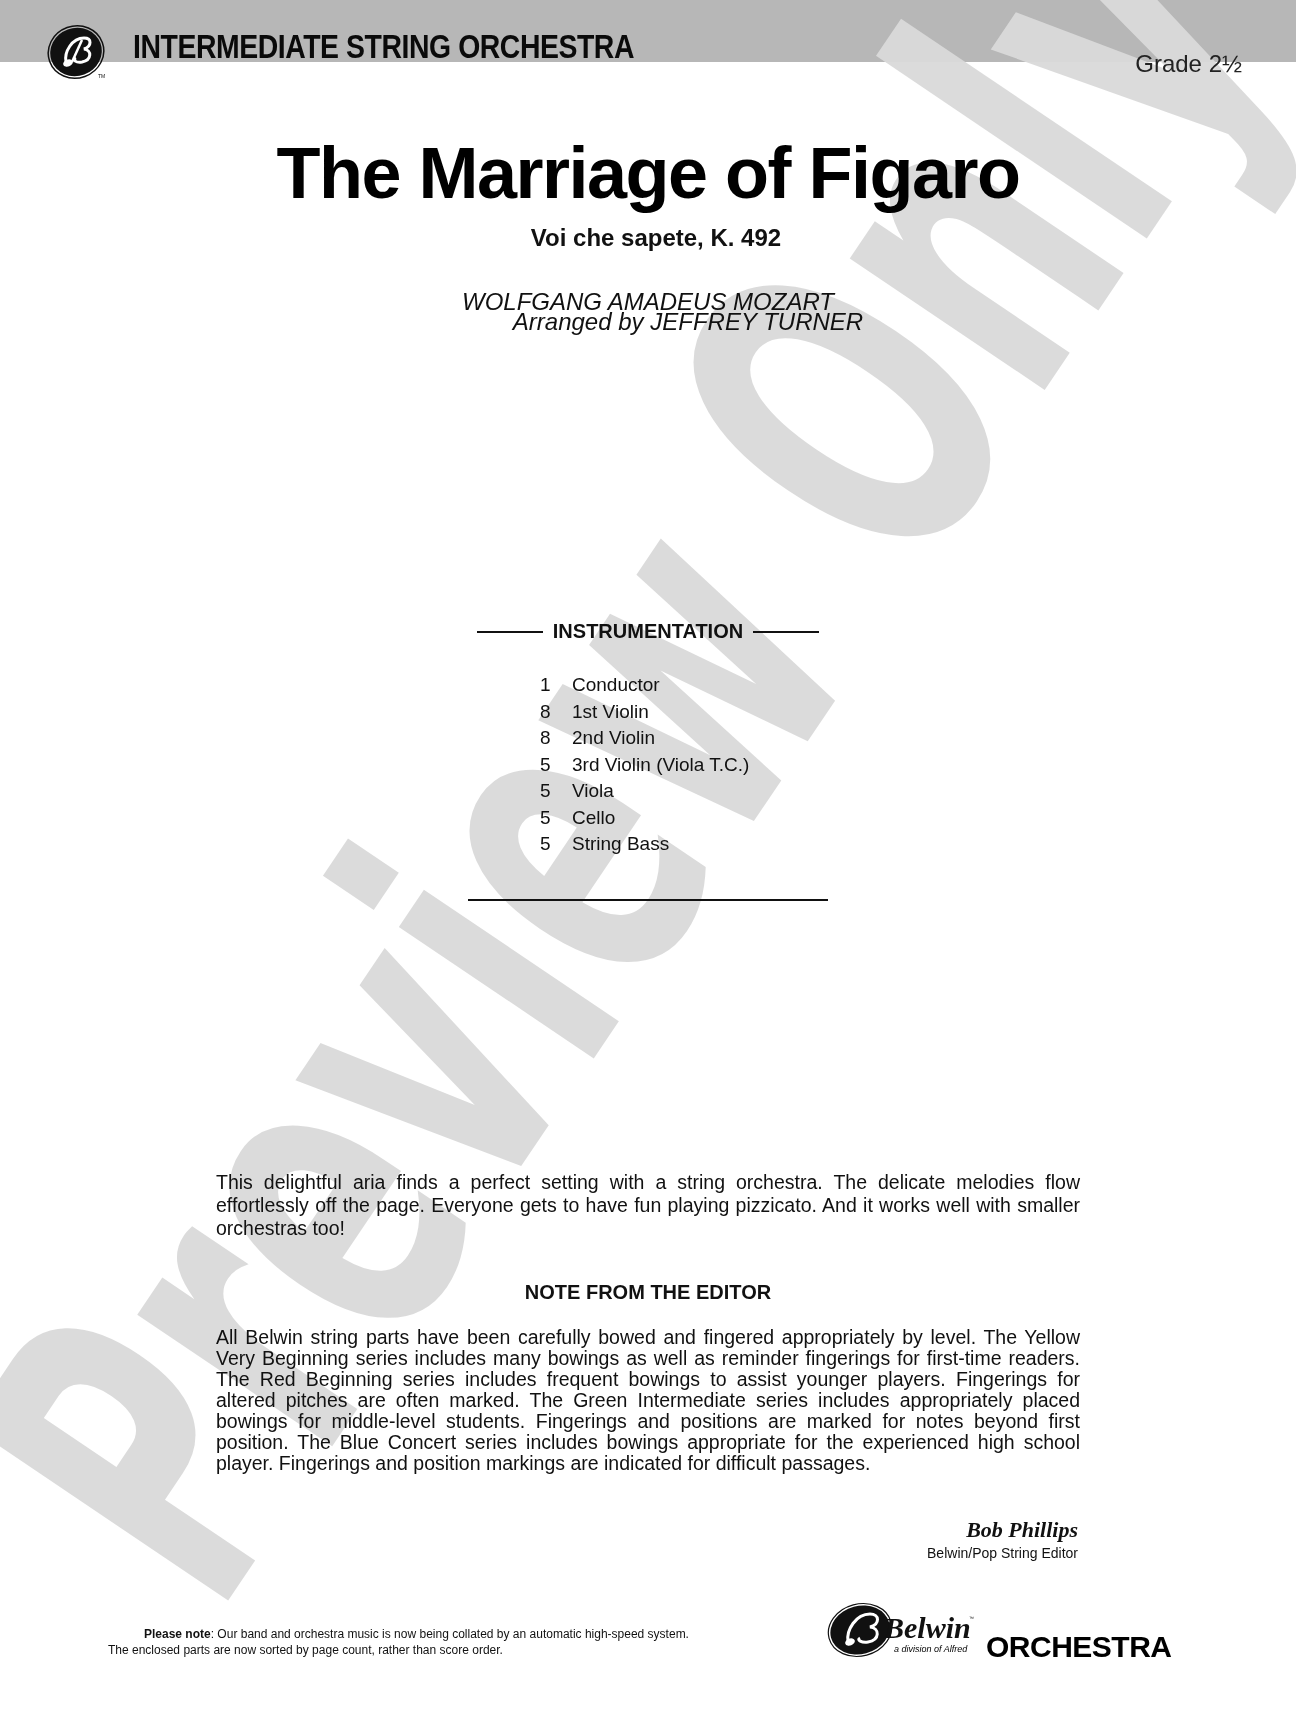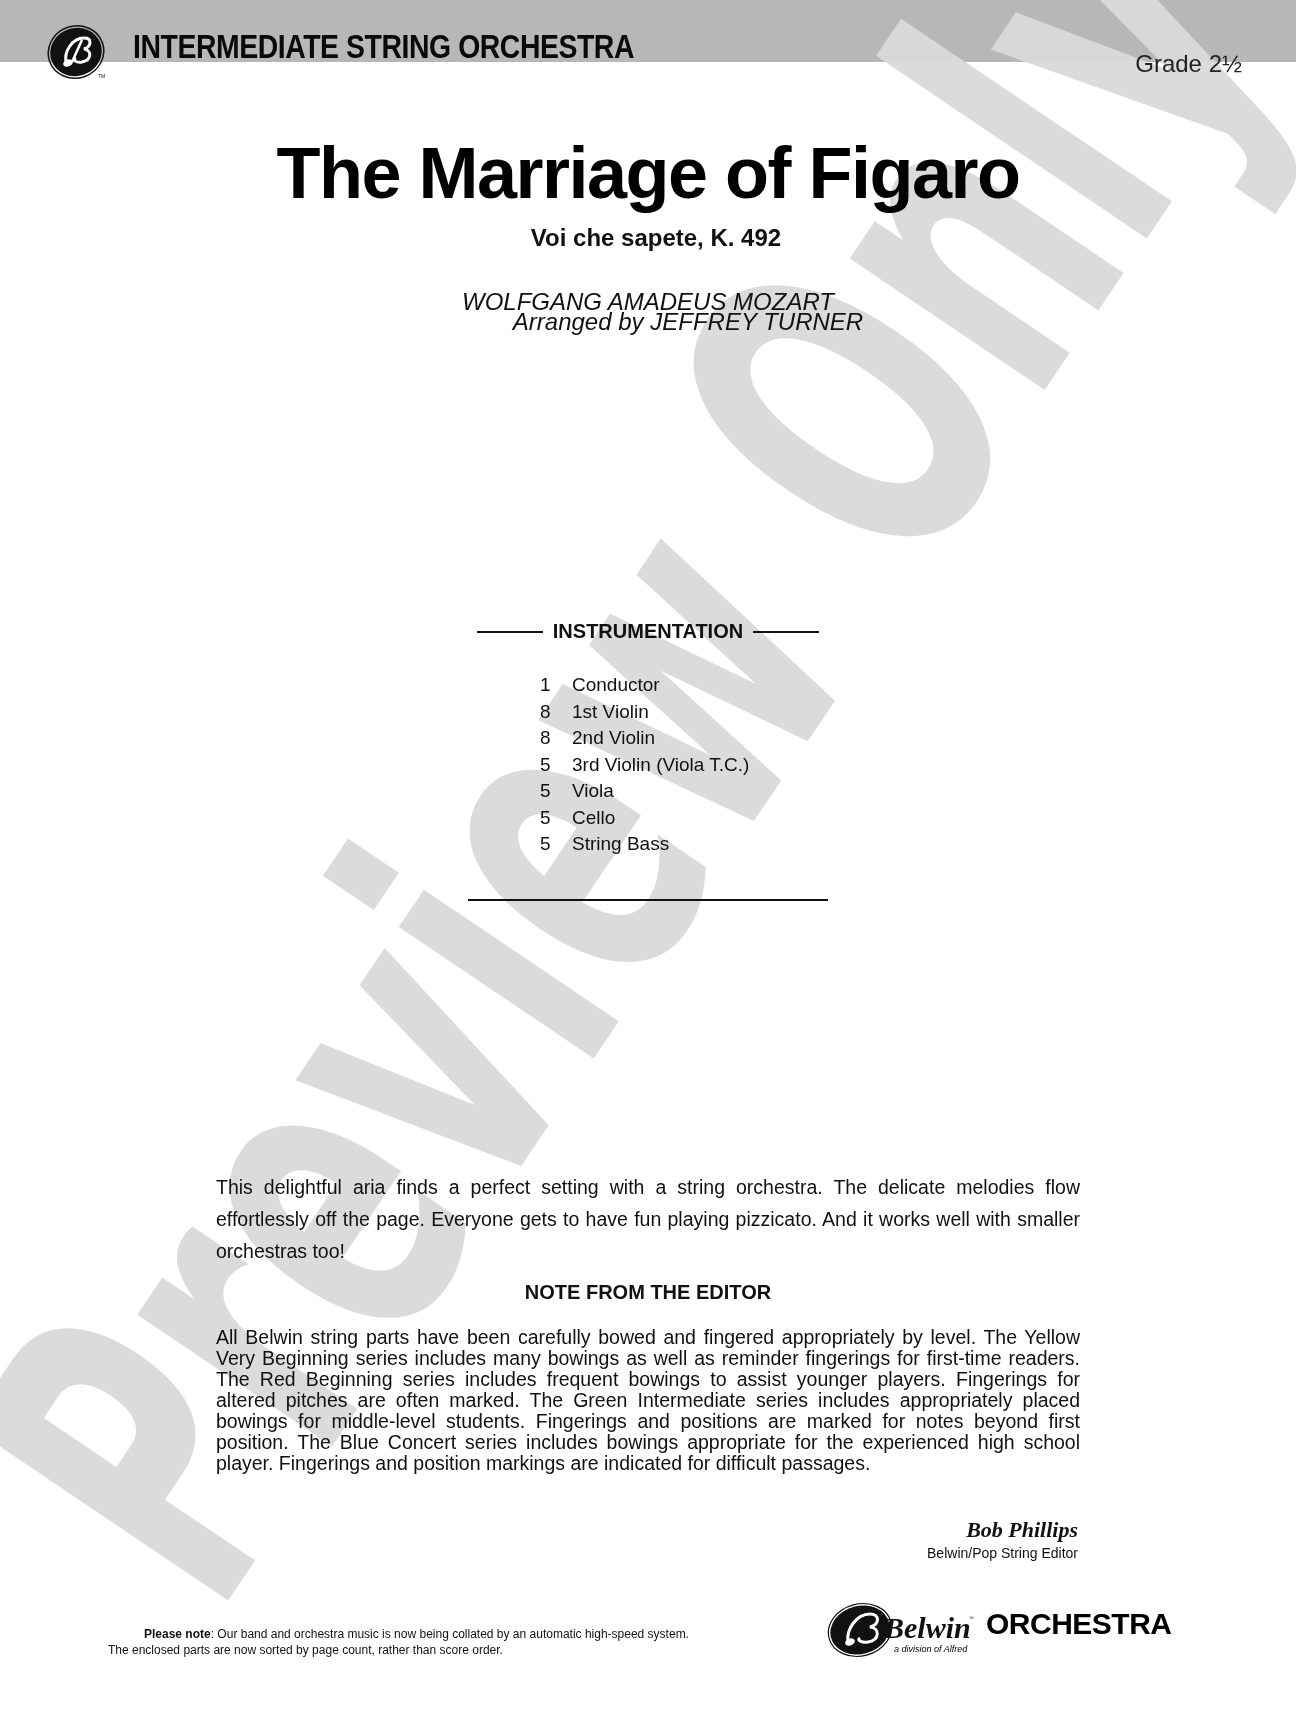--- a/index.html
+++ b/index.html
@@ -96,21 +96,21 @@
       font-size: 19px; color: #111;
       line-height: 26.5px;
     }
     .instr-row { display: flex; }
     .instr-qty { width: 32px; }
     .instr-bottom-rule {
       left: 468px; top: 899px; width: 360px; height: 2px; background: #111;
     }
     .blurb {
       left: 216px; width: 864px; top: 1171px;
-      font-size: 19.5px; line-height: 32px;
+      font-size: 19.5px; line-height: 23px;
       text-align: justify; color: #111;
     }
     .editor-heading {
       left: 0; width: 1296px; top: 1281px;
       text-align: center;
       font-weight: bold; font-size: 20px; color: #111;
     }
     .editor-note {
       left: 216px; width: 864px; top: 1327px;
       font-size: 19.5px; line-height: 21px;
@@ -130,21 +130,21 @@
       left: 108px; top: 1626px;
       font-size: 12px; line-height: 16px; color: #111;
     }
     .footer-note b { font-weight: bold; padding-left: 36px; }
     .publisher-logo {
       left: 826px; top: 1600px;
       width: 360px; height: 60px;
     }
     .publisher-orch {
       position: absolute;
-      left: 160px; top: 7px;
+      left: 160px; top: 30px;
       font-weight: bold; font-size: 30px;
       letter-spacing: -0.5px; color: #000;
     }
     .publisher-division {
       position: absolute;
       left: 68px; top: 44px;
       font-style: italic; font-size: 9px; color: #000;
     }
   </style>
 </head>

